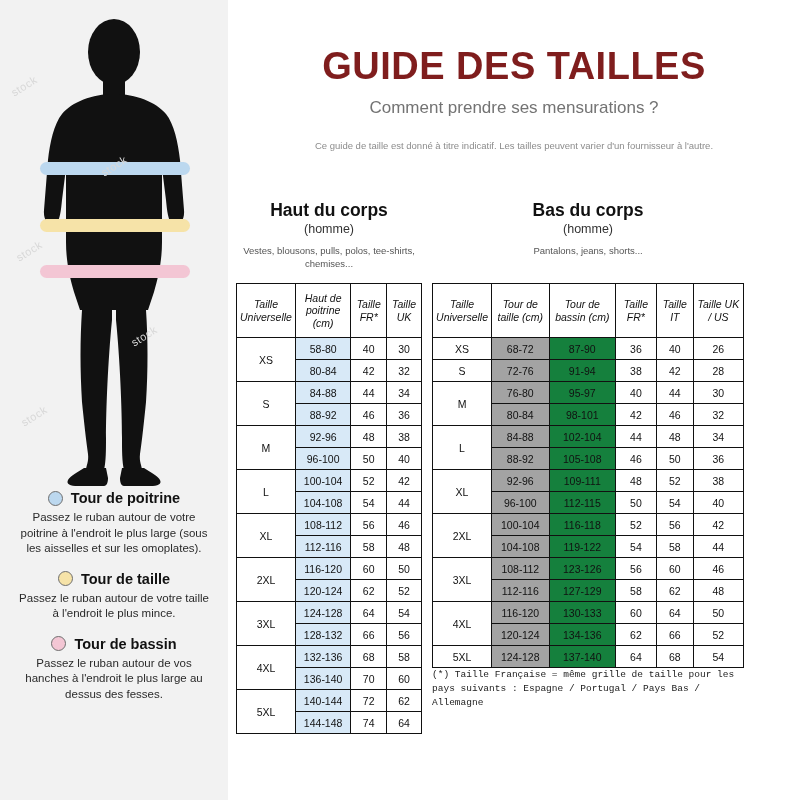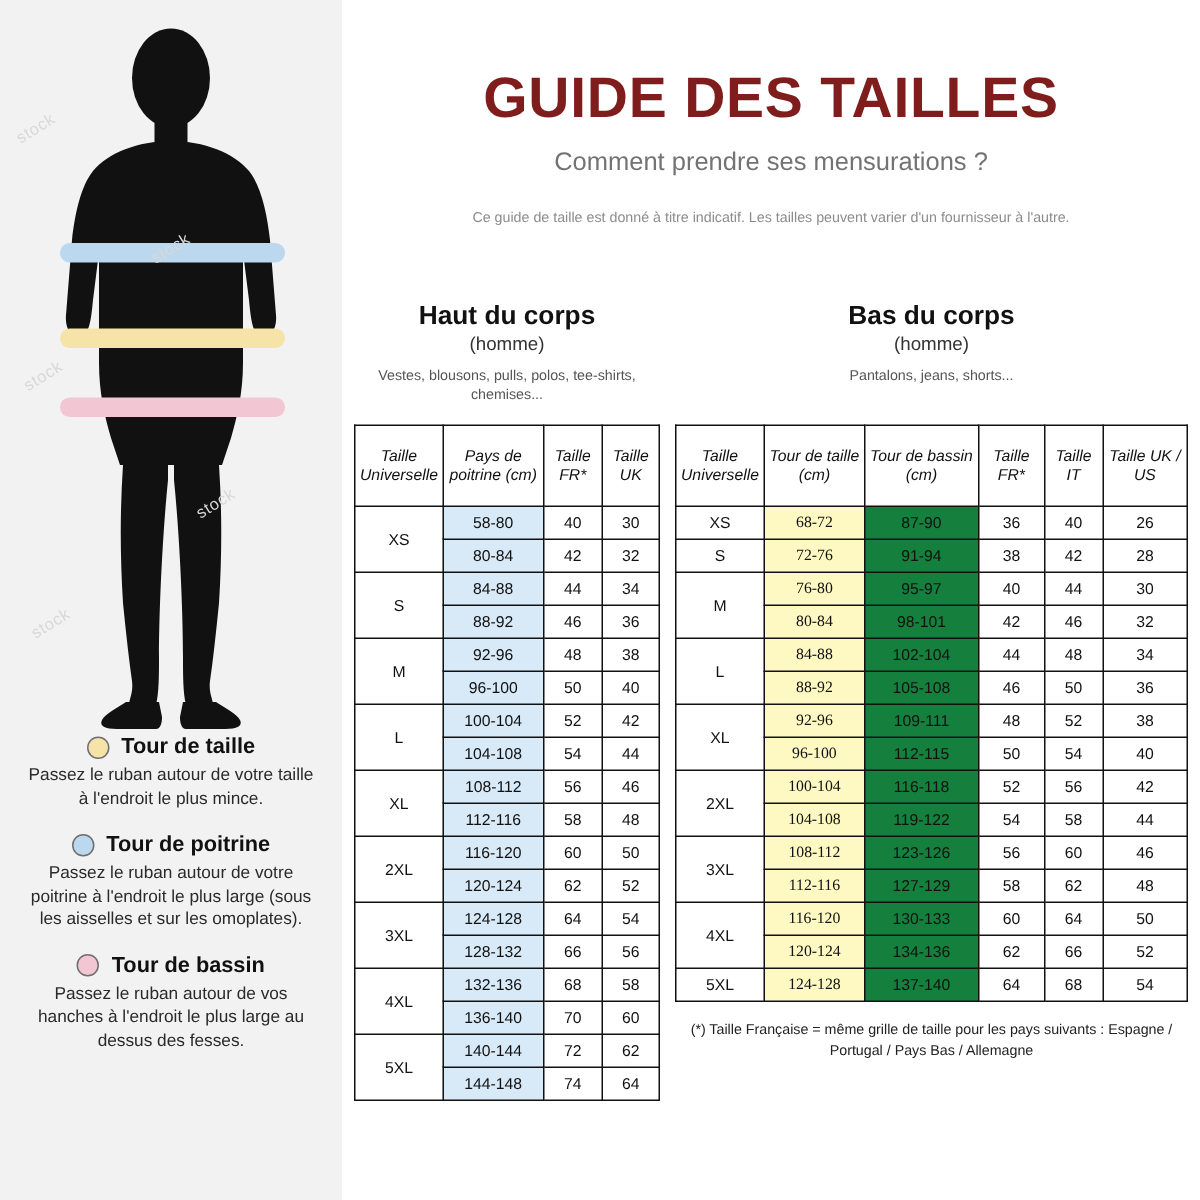--- a/index.html
+++ b/index.html
@@ -43,45 +43,45 @@
   .legend-title { font-size:14.5px; font-weight:bold; color:#111; }
   .legend-desc { font-size:11.5px; line-height:1.35; color:#2a2a2a; margin-top:4px; padding:0 4px; }
 
   
   .header { position:absolute; left:228px; top:0; width:572px; text-align:center; }
   .title { font-size:38px; font-weight:bold; letter-spacing:0.5px; margin-top:45px; color:#7f1d1d; }
   .subtitle { font-size:17px; margin-top:10px; color:#737373; }
   .disclaimer { font-size:9.5px; color:#8c8c8c; margin-top:22px; }
 
   
-  .tables { position:absolute; top:186px; left:236px; width:556px; display:flex; gap:10px; }
+  .tables { position:absolute; top:186px; left:236px; width:508px; display:flex; gap:10px; }
   .table-col { background:#fff; }
   .col-left { width:204px; }
   .col-right { width:342px; }
 
   .tbl-title { text-align:center; font-size:17.5px; font-weight:bold; color:#111; padding-top:14px; }
   .tbl-sub { text-align:center; font-size:12.5px; color:#333; margin-top:1px; }
   .tbl-note { text-align:center; font-size:9.5px; color:#555; margin-top:9px; line-height:1.35; min-height:30px; }
 
   table { border-collapse:collapse; width:100%; margin-top:8px; }
   th, td {
     border:1px solid #111;
     font-size:10.5px;
     text-align:center;
     padding:3px 2px;
     height:22px;
     color:#111;
   }
   th { font-weight:normal; line-height:1.15; height:54px; padding:2px 3px;font-style:italic; }
   .cell-blue { background:#d8e9f7; }
-  .cell-yellow { background:#fef9c3;font-family:Liberation Serif, serif; }
+  .cell-yellow { background:#a3a3a3; }
   .cell-pink { background:#15803d; }
   .col-univ { width:58px; }
 
-  .footnote { font-size:9.5px; color:#222; text-align:center; margin-top:12px; line-height:1.45; }
+  .footnote { font-size:9.5px; color:#222; line-height:1.45;font-family:Liberation Mono, monospace; }
 </style>
 </head>
 <body>
 
 <div class="page">
 
   <div class="left-panel">
 
     <div class="silhouette-wrap">
       <svg width="228" height="480" viewBox="0 0 228 480">
@@ -142,31 +142,31 @@
       <div class="watermark" style="left:10px; top:70px;">stock</div>
       <div class="watermark" style="left:100px; top:150px;">stock</div>
       <div class="watermark" style="left:15px; top:235px;">stock</div>
       <div class="watermark" style="left:130px; top:320px;">stock</div>
       <div class="watermark" style="left:20px; top:400px;">stock</div>
     </div>
 
     <div class="legend">
       <div class="legend-block">
         <div class="legend-head">
+          <span class="dot dot-chest"></span>
+          <span class="legend-title">Tour de poitrine</span>
+        </div>
+        <div class="legend-desc">Passez le ruban autour de votre poitrine à l'endroit le plus large (sous les aisselles et sur les omoplates).</div>
+      </div>
+      <div class="legend-block">
+        <div class="legend-head">
           <span class="dot dot-waist"></span>
           <span class="legend-title">Tour de taille</span>
         </div>
         <div class="legend-desc">Passez le ruban autour de votre taille à l'endroit le plus mince.</div>
-      </div>
-      <div class="legend-block">
-        <div class="legend-head">
-          <span class="dot dot-chest"></span>
-          <span class="legend-title">Tour de poitrine</span>
-        </div>
-        <div class="legend-desc">Passez le ruban autour de votre poitrine à l'endroit le plus large (sous les aisselles et sur les omoplates).</div>
       </div>
       <div class="legend-block">
         <div class="legend-head">
           <span class="dot dot-hip"></span>
           <span class="legend-title">Tour de bassin</span>
         </div>
         <div class="legend-desc">Passez le ruban autour de vos hanches à l'endroit le plus large au dessus des fesses.</div>
       </div>
     </div>
   </div>
@@ -180,21 +180,21 @@
   <div class="tables">
 
     <div class="table-col col-left">
       <div class="tbl-title">Haut du corps</div>
       <div class="tbl-sub">(homme)</div>
       <div class="tbl-note">Vestes, blousons, pulls, polos, tee-shirts, chemises...</div>
       <table>
         <thead>
           <tr>
             <th class="col-univ">Taille Universelle</th>
-            <th>Pays de poitrine (cm)</th>
+            <th>Haut de poitrine (cm)</th>
             <th>Taille FR*</th>
             <th>Taille UK</th>
           </tr>
         </thead>
         <tbody id="upper-body">
             <tr>
               <td class="col-univ" rowspan="2">XS</td>
               <td class="cell-blue">58-80</td>
               <td>40</td>
               <td>30</td>

